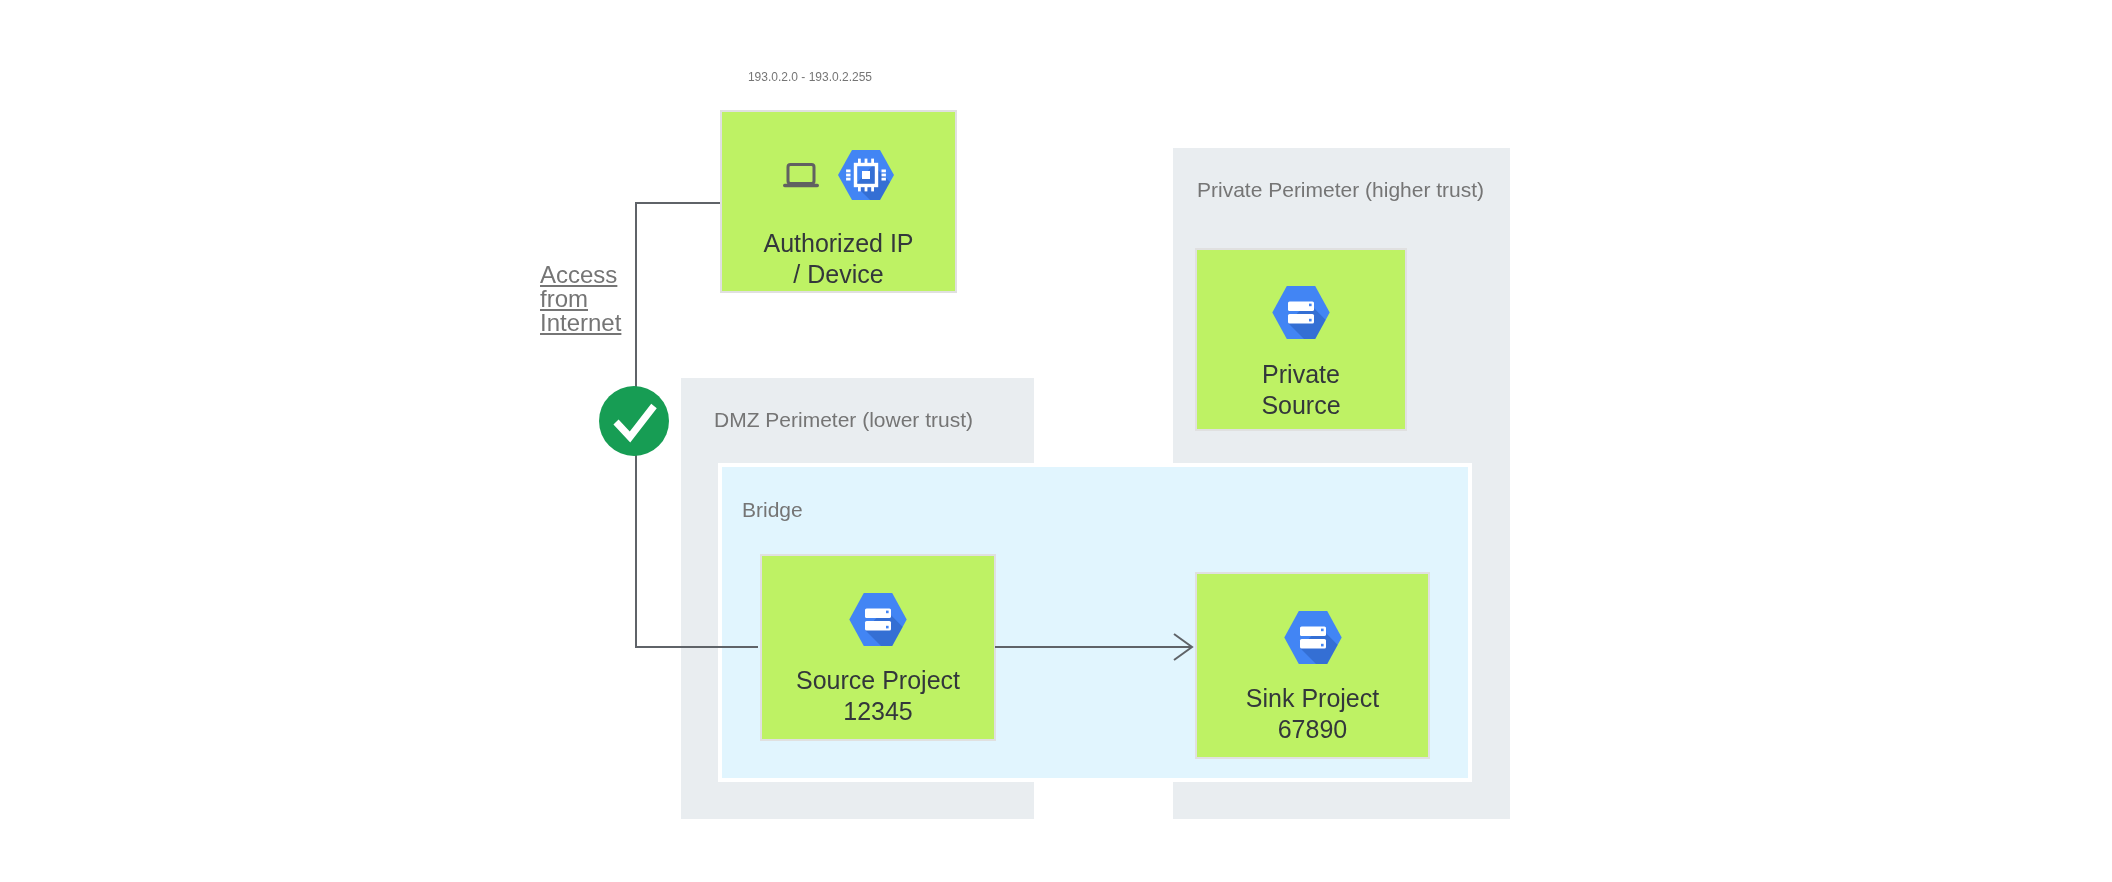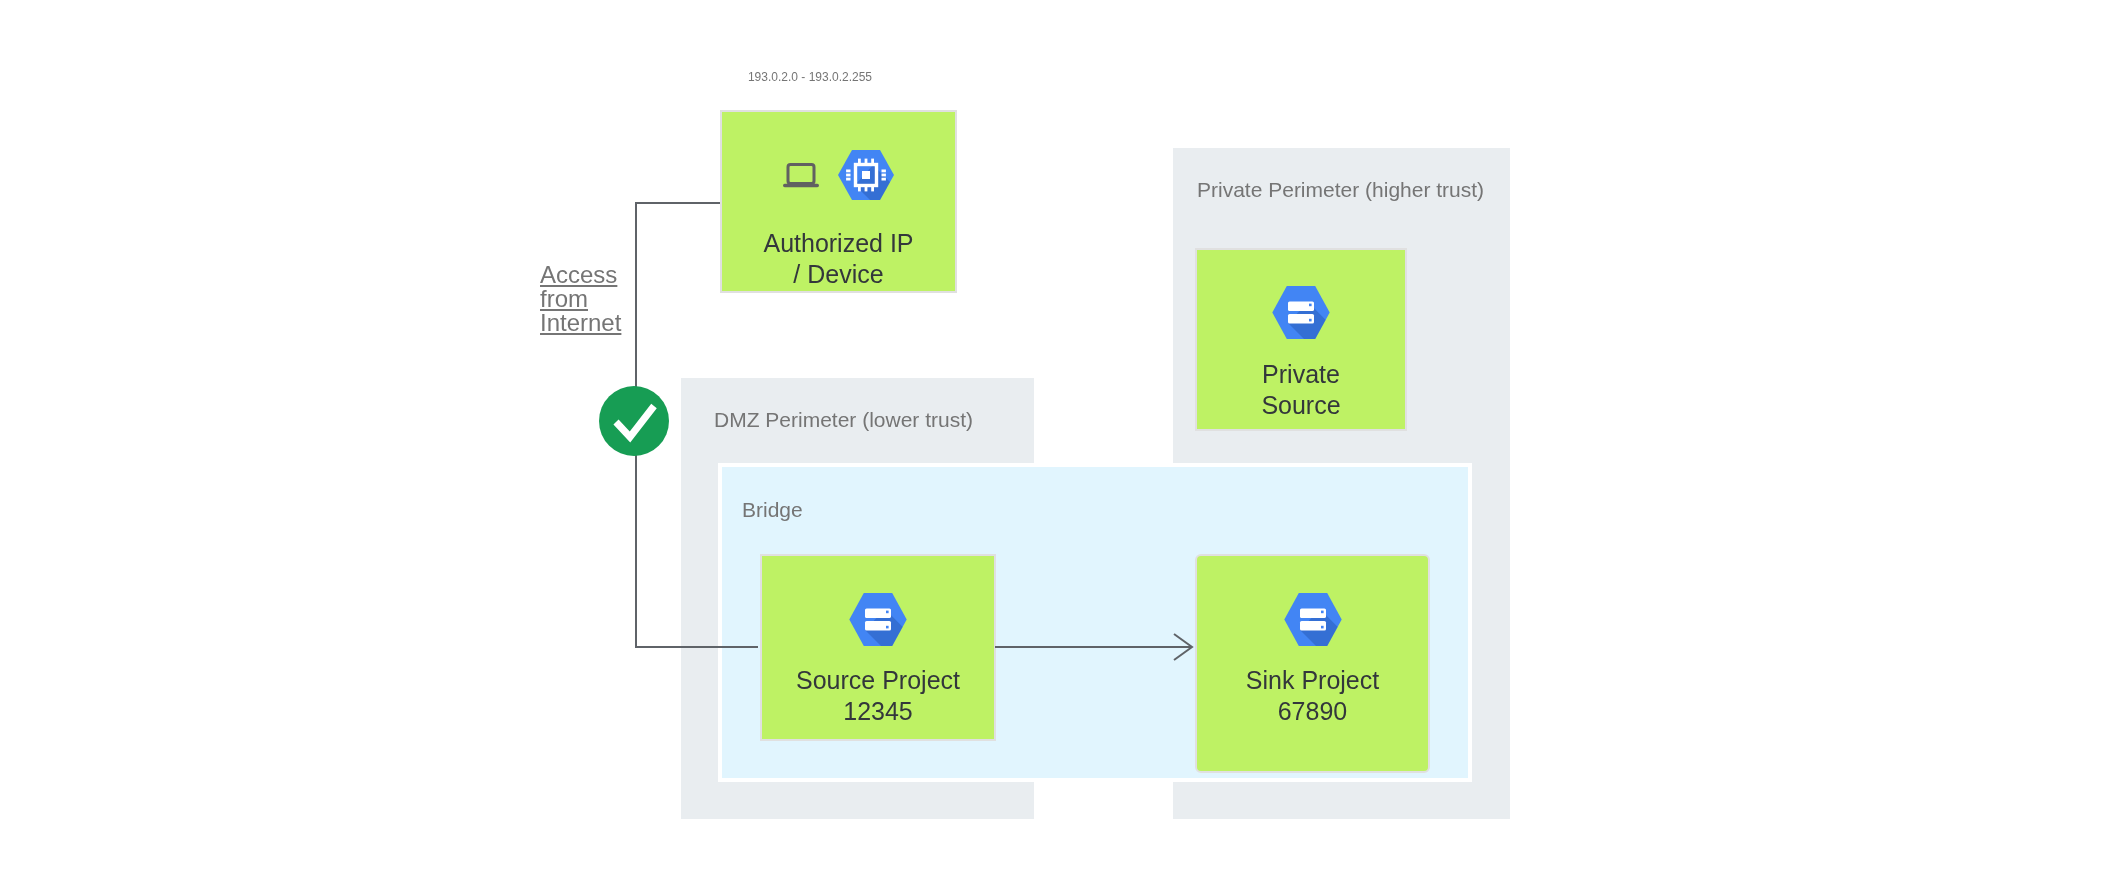--- a/index.html
+++ b/index.html
@@ -151,21 +151,21 @@
         <rect class="blue-fill" x="37" y="17.6" width="2.6" height="2.6"></rect>
         <rect class="blue-fill" x="37" y="32.8" width="2.6" height="2.6"></rect>
       </g>
     </svg>
     <div class="node-label" style="margin-top:19px;">
       <div>Source Project</div>
       <div>12345</div>
     </div>
   </div>
 
-  <div class="node" style="left:1195px;top:554px;width:235px;height:219px;border-radius:6px;">
+  <div class="node" style="left:1195px;top:572px;width:235px;height:187px;">
     <svg style="margin-top:37px;" width="58" height="53" viewBox="0 0 58 53">
       <defs>
           <clipPath id="hexK">
             <path d="M14.8 0 H43.2 L57.7 26.5 L43.2 53 H14.8 L0.3 26.5 Z"></path>
           </clipPath>
         </defs>
       <path class="hex-fill" d="M14.8 0 H43.2 L57.7 26.5 L43.2 53 H14.8 L0.3 26.5 Z"></path>
       <path class="hex-shadow" clip-path="url(#hexK)" d="M16 37 L36 16 L57.7 38 V53 H32 Z"></path>
       <g clip-path="url(#hexK)">
         <rect class="white-fill" x="16" y="15.5" width="26" height="9.5" rx="1.6"></rect>

